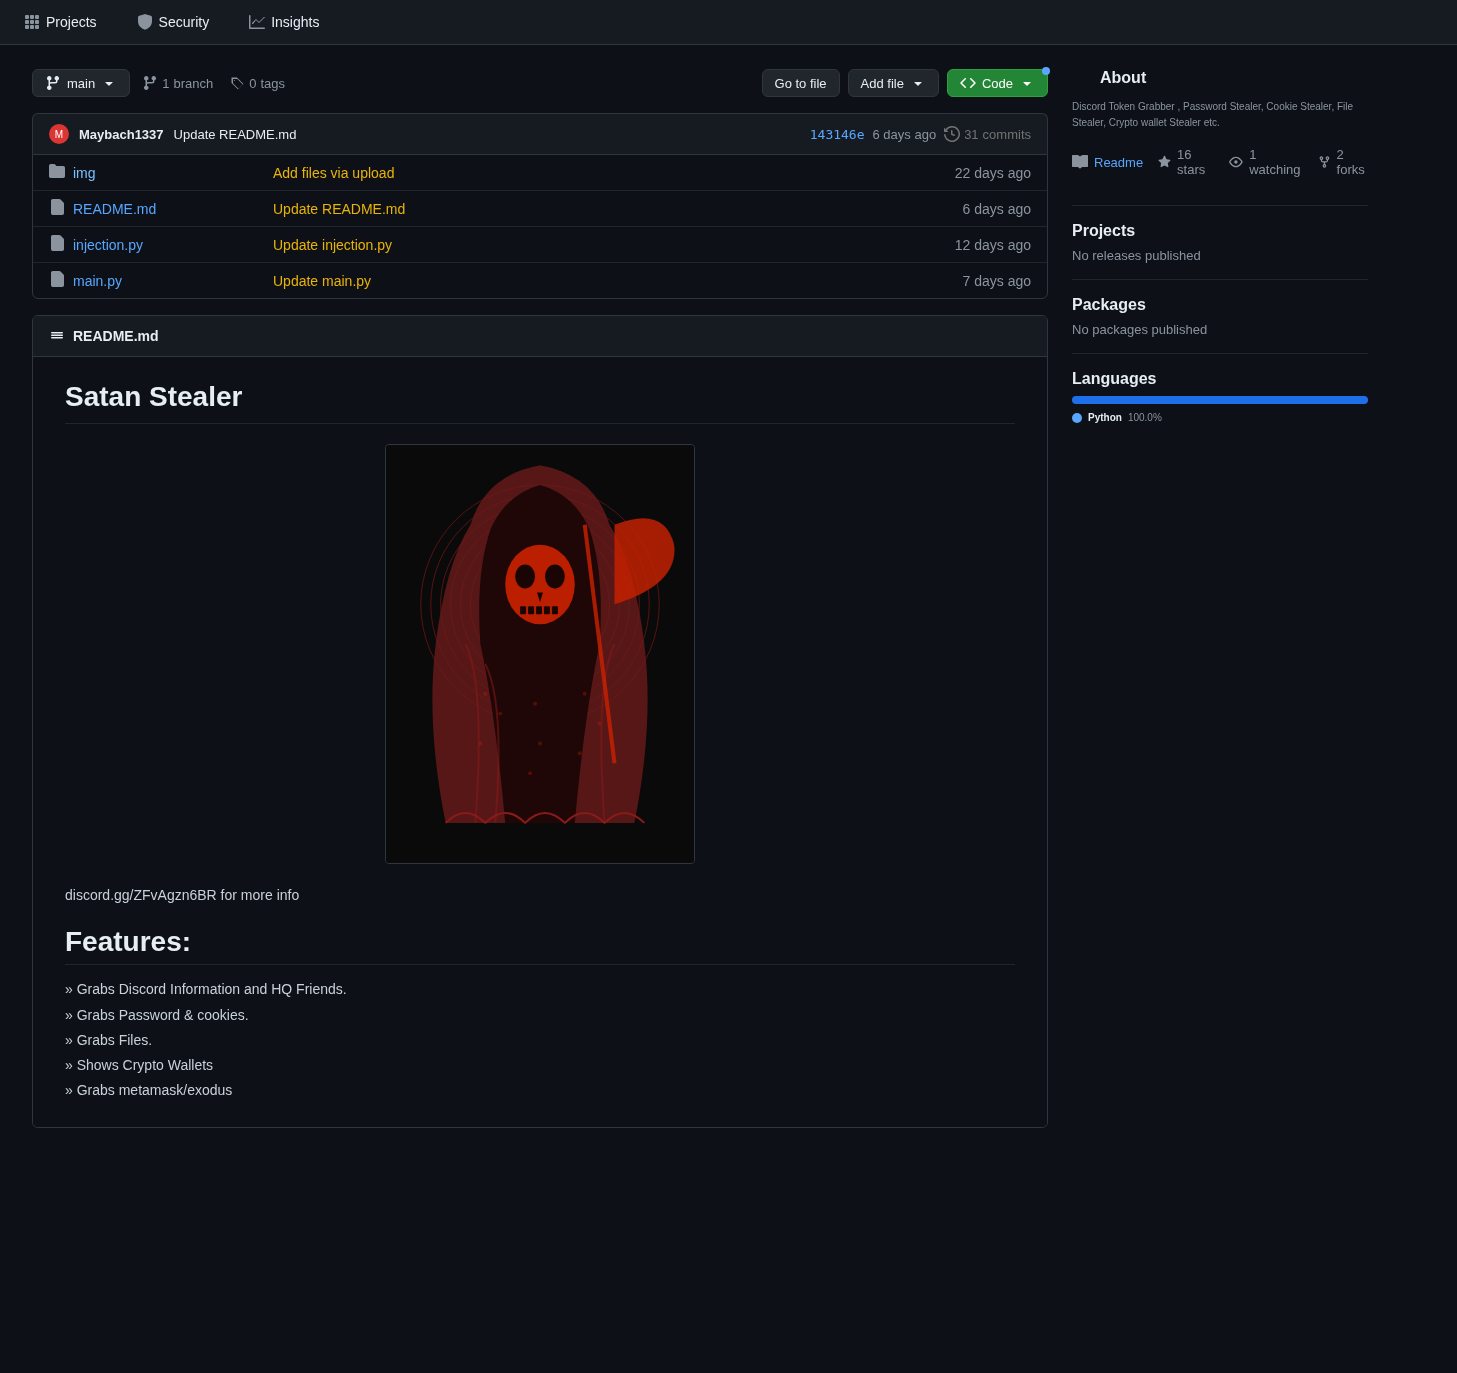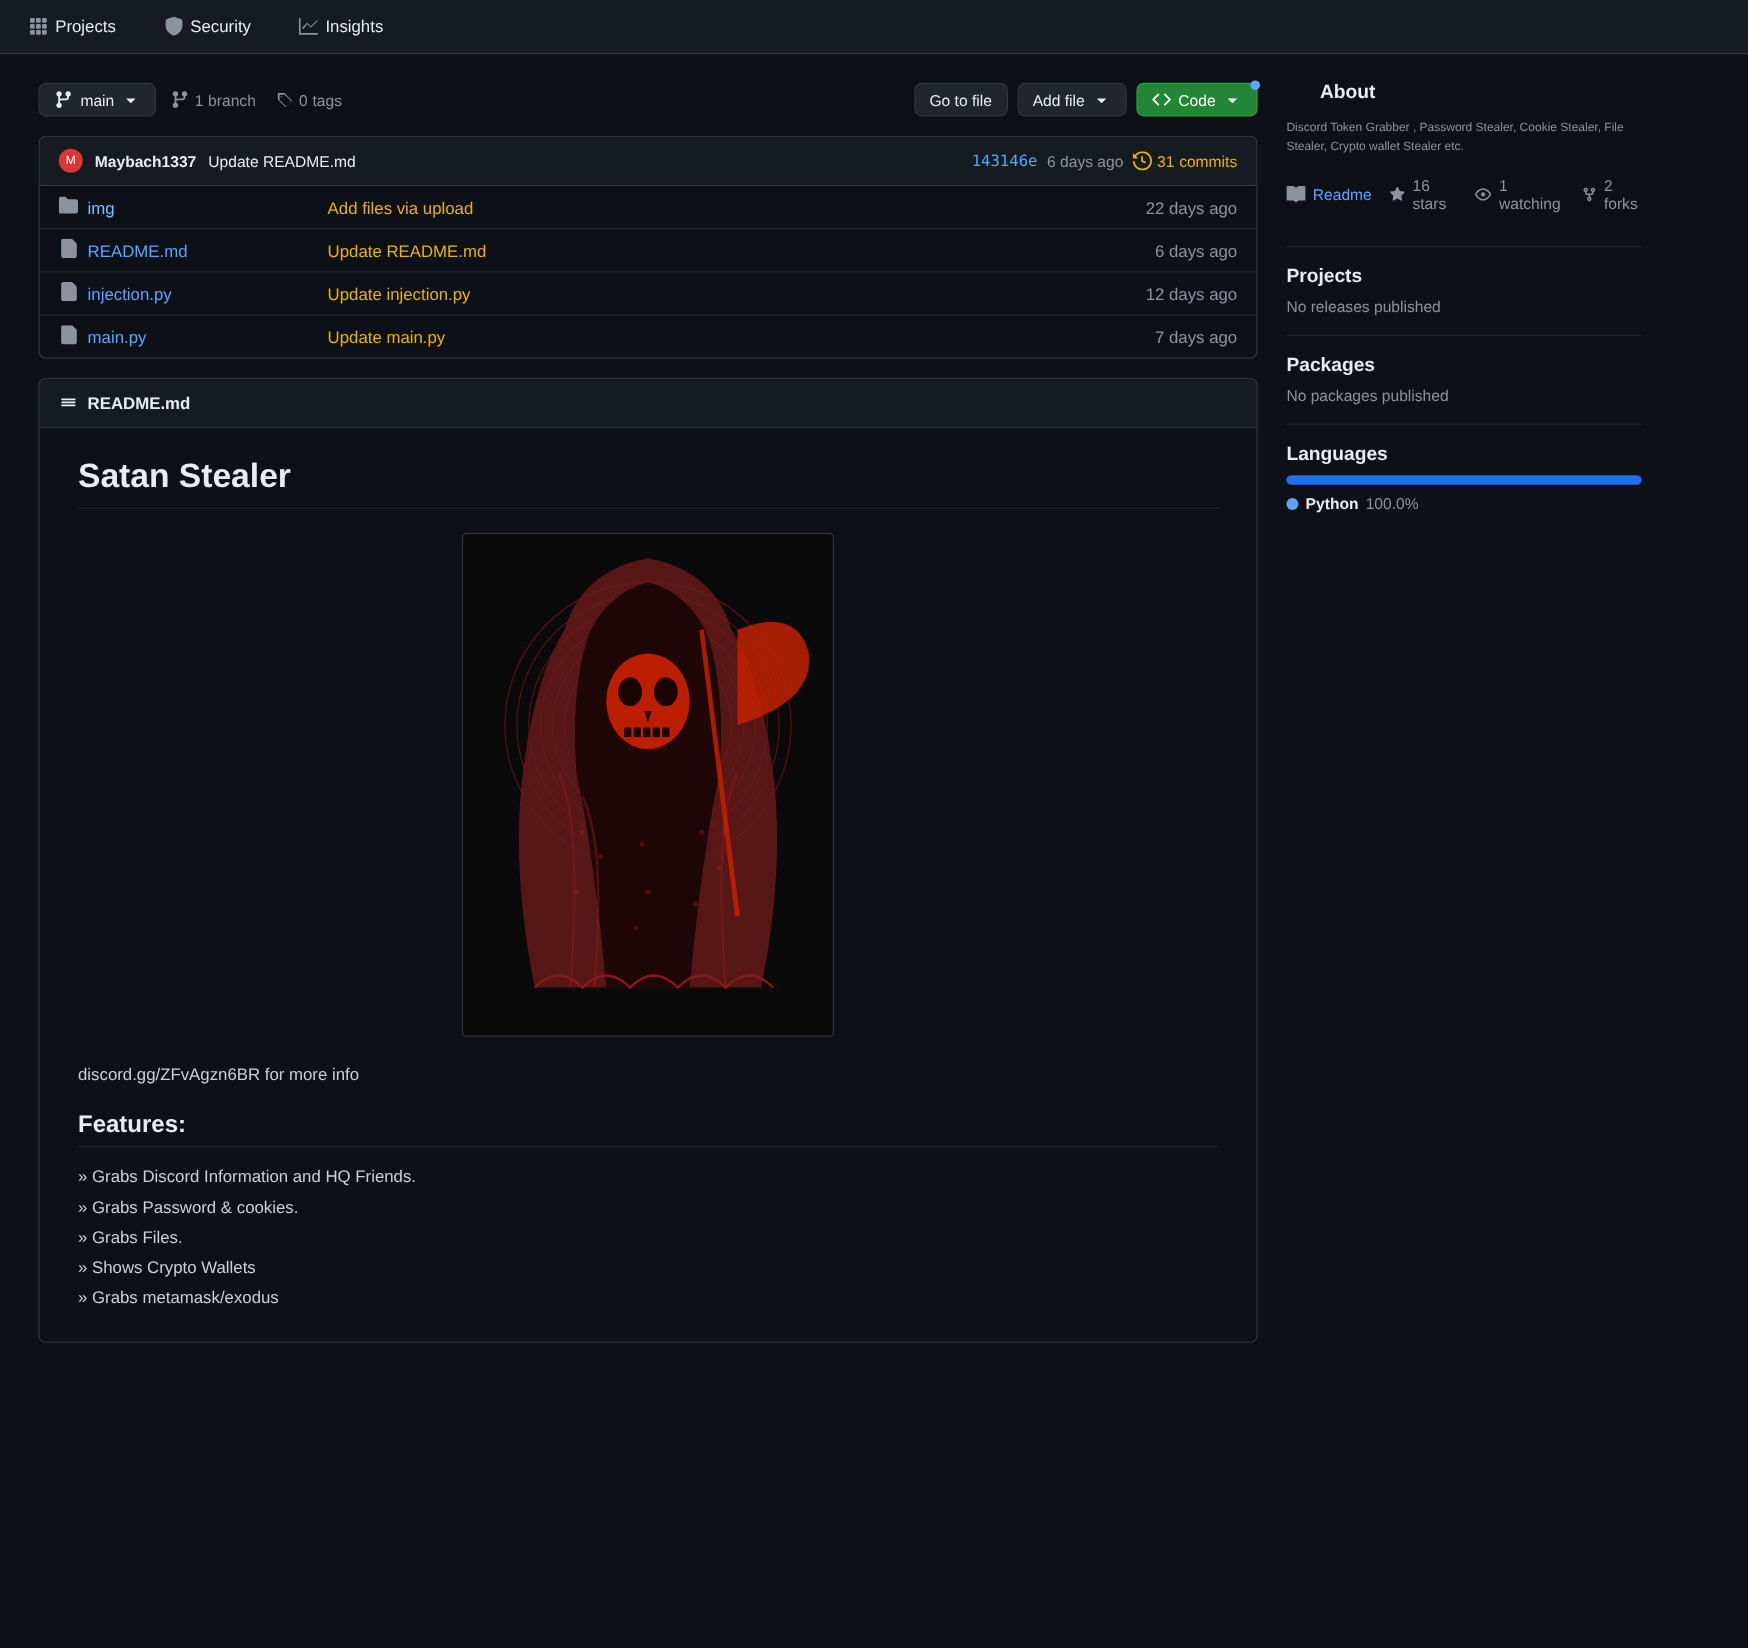--- a/index.html
+++ b/index.html
@@ -129,21 +129,21 @@
       width: 20px; height: 20px;
       background: #da3633;
       border-radius: 50%;
       display: flex; align-items: center; justify-content: center;
       font-size: 10px; color: #fff;
     }
     .commit-author { color: #e6edf3; font-weight: 600; }
     .commit-msg { color: #e6edf3; }
     .commit-hash { color: #58a6ff; font-family: monospace; }
     .commit-meta { margin-left: auto; display: flex; align-items: center; gap: 8px; color: #8b949e; }
-    .commit-count { display: flex; align-items: center; gap: 4px; color: #eab308; }
+    .commit-count { display: flex; align-items: center; gap: 4px; color: #737373; }
 
     
     .file-table {
       border: 1px solid #30363d;
       border-radius: 0 0 6px 6px;
       margin-bottom: 16px;
       overflow: hidden;
     }
     .file-row {
       display: flex;
@@ -202,21 +202,21 @@
       align-items: center;
       justify-content: center;
       overflow: hidden;
     }
     .grim-reaper-svg {
       width: 100%;
       height: 100%;
     }
     .readme-text { color: #c9d1d9; line-height: 1.6; margin-bottom: 8px; }
     .readme-h2 {
-      font-size: 20px;
+      font-size: 28px;
       font-weight: 700;
       margin: 20px 0 12px;
       padding-bottom: 6px;
       border-bottom: 1px solid #21262d;
       color: #e6edf3;
     }
     .readme-feature { color: #c9d1d9; line-height: 1.8; }
 
     
     .about-section { margin-bottom: 24px; }
@@ -245,21 +245,21 @@
     .lang-bar {
       height: 8px;
       border-radius: 4px;
       background: #1f6feb;
       margin-bottom: 8px;
     }
     .lang-entry {
       display: flex;
       align-items: center;
       gap: 6px;
-      font-size: 13px;
+      font-size: 10px;
       color: #e6edf3;
     }
     .lang-dot {
       width: 10px; height: 10px;
       border-radius: 50%;
       background: #58a6ff;
     }
   </style>
 </head>
 <body>

